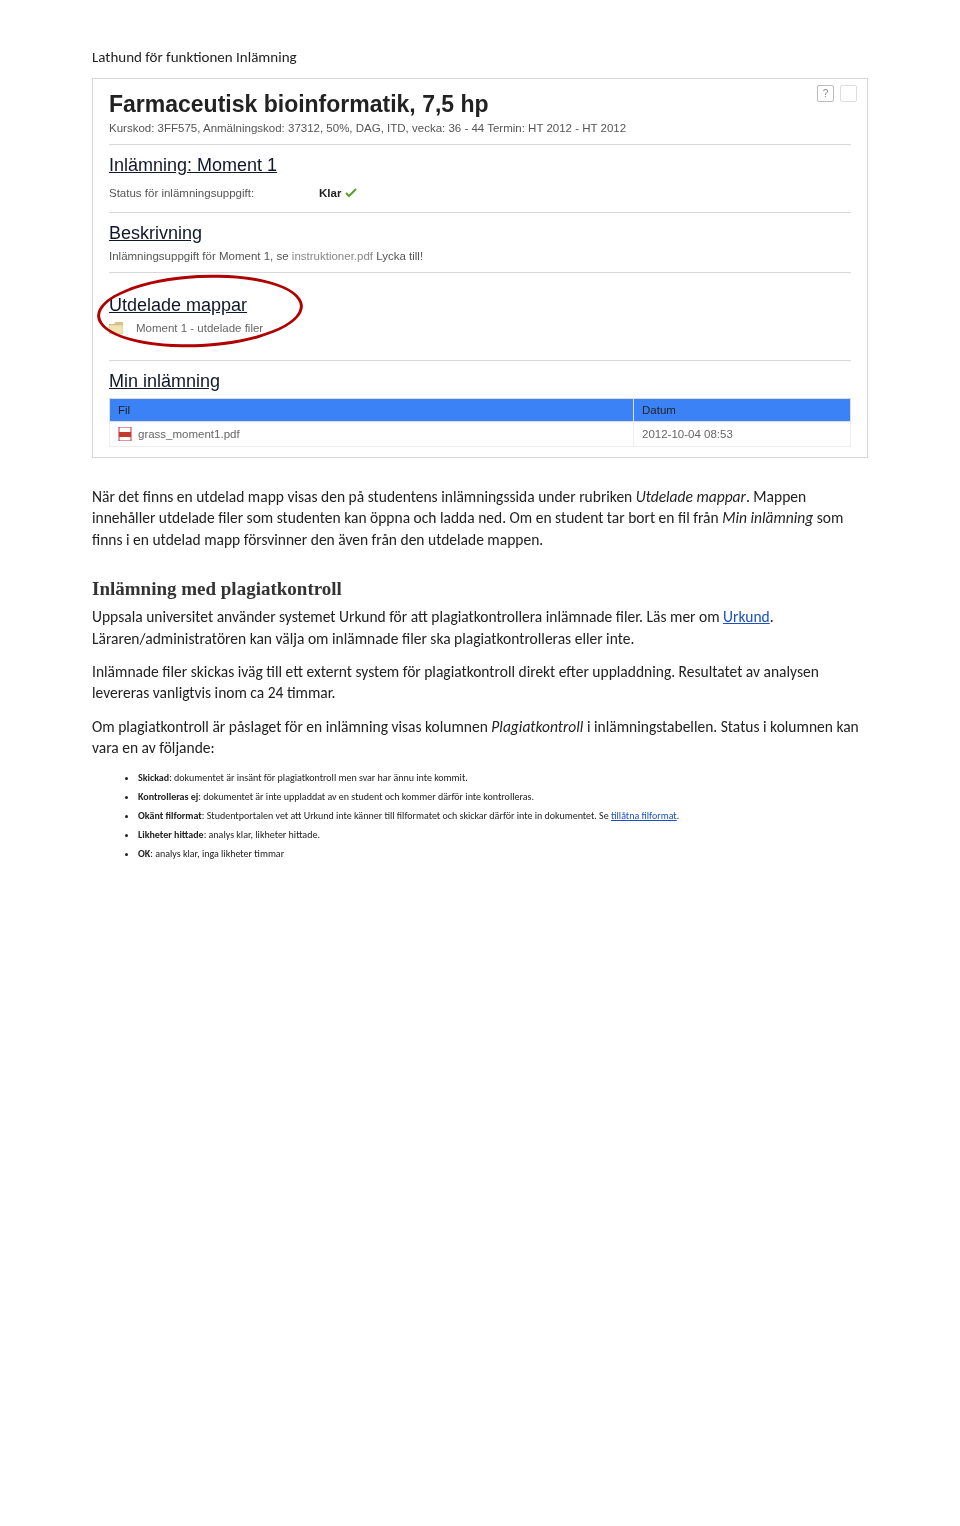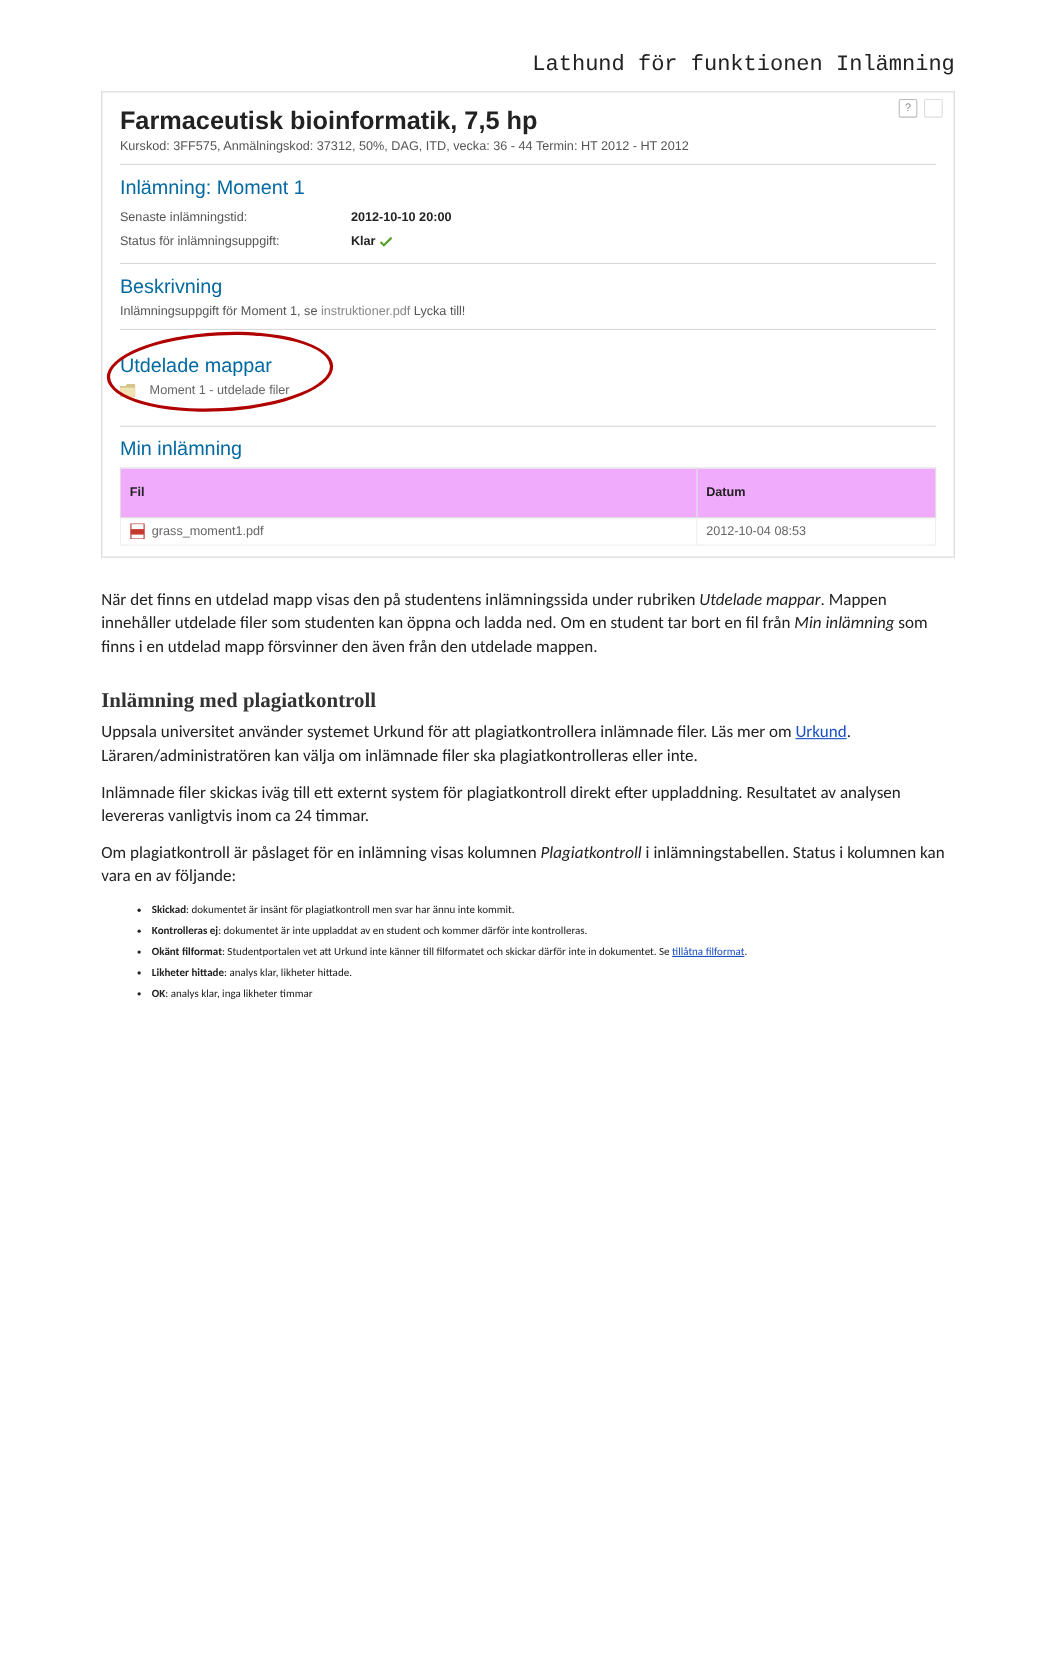--- a/index.html
+++ b/index.html
@@ -8,24 +8,23 @@
     font-family: Calibri, "Segoe UI", Arial, sans-serif;
     color: #222;
     background: #fff;
     width: 960px;
   }
   .page {
     padding: 48px 92px 40px 92px;
     box-sizing: border-box;
   }
   .doc-header {
-    text-align: right;
-    font-size: 20px;
+    text-align: left;
+    font-size: 15px;
     margin-bottom: 12px;
-    font-family: Liberation Mono, monospace;
   }
 
   
   .shot {
     border: 1px solid #d6d6d6;
     background: #fff;
     font-family: Verdana, Arial, sans-serif;
     color: #333;
     position: relative;
     padding: 12px 16px 0 16px;
@@ -69,24 +68,25 @@
     color: #555;
     margin-bottom: 10px;
   }
   .shot hr {
     border: none;
     border-top: 1px solid #d8d8d8;
     margin: 8px 0;
   }
   .sec-h {
     font-size: 18px;
-    color: #0369a1;
+    color: #0f172a;
     margin: 10px 0 6px 0;
     font-family: Arial, sans-serif;
     font-weight: normal;
+    text-decoration: underline;
   }
   .kv-row {
     display: flex;
     font-size: 11.5px;
     line-height: 22px;
   }
   .kv-label { width: 210px; color: #555; }
   .kv-val { font-weight: bold; color: #222; display:flex; align-items:center; gap:4px;}
   .check-icon {
     width: 12px; height: 10px;
@@ -125,24 +125,24 @@
     width: 14px; height: 12px;
   }
   .tbl {
     width: 100%;
     border-collapse: collapse;
     font-size: 11.5px;
     margin-top: 4px;
   }
   .tbl th {
     text-align: left;
-    font-weight: bold;
-    background: #f0abfc;
+    font-weight: normal;
+    background: #3b82f6;
     border: 1px solid #ddd;
-    padding: 16px 8px;
+    padding: 5px 8px;
     color: #222;
   }
   .tbl td {
     border-left: 1px solid #eee;
     border-right: 1px solid #eee;
     border-bottom: 1px solid #eee;
     padding: 5px 8px;
     color: #666;
   }
   .tbl .col-date { width: 200px; }
@@ -191,24 +191,20 @@
     <div class="shot-topbar">
       <div class="help-sq">?</div>
       <div class="empty-sq"></div>
     </div>
 
     <div class="course-title">Farmaceutisk bioinformatik, 7,5 hp</div>
     <div class="course-meta">Kurskod: 3FF575, Anmälningskod: 37312, 50%, DAG, ITD, vecka: 36 - 44 Termin: HT 2012 - HT 2012</div>
     <hr>
 
     <div class="sec-h">Inlämning: Moment 1</div>
-    <div class="kv-row">
-      <div class="kv-label">Senaste inlämningstid:</div>
-      <div class="kv-val">2012-10-10 20:00</div>
-    </div>
     <div class="kv-row">
       <div class="kv-label">Status för inlämningsuppgift:</div>
       <div class="kv-val">
         <span>Klar</span>
         <svg class="check-icon" viewBox="0 0 12 10">
           <path d="M1 5 L4 8 L11 1" stroke="#5aa02c" stroke-width="2" fill="none"></path>
         </svg>
       </div>
     </div>
     <hr>

